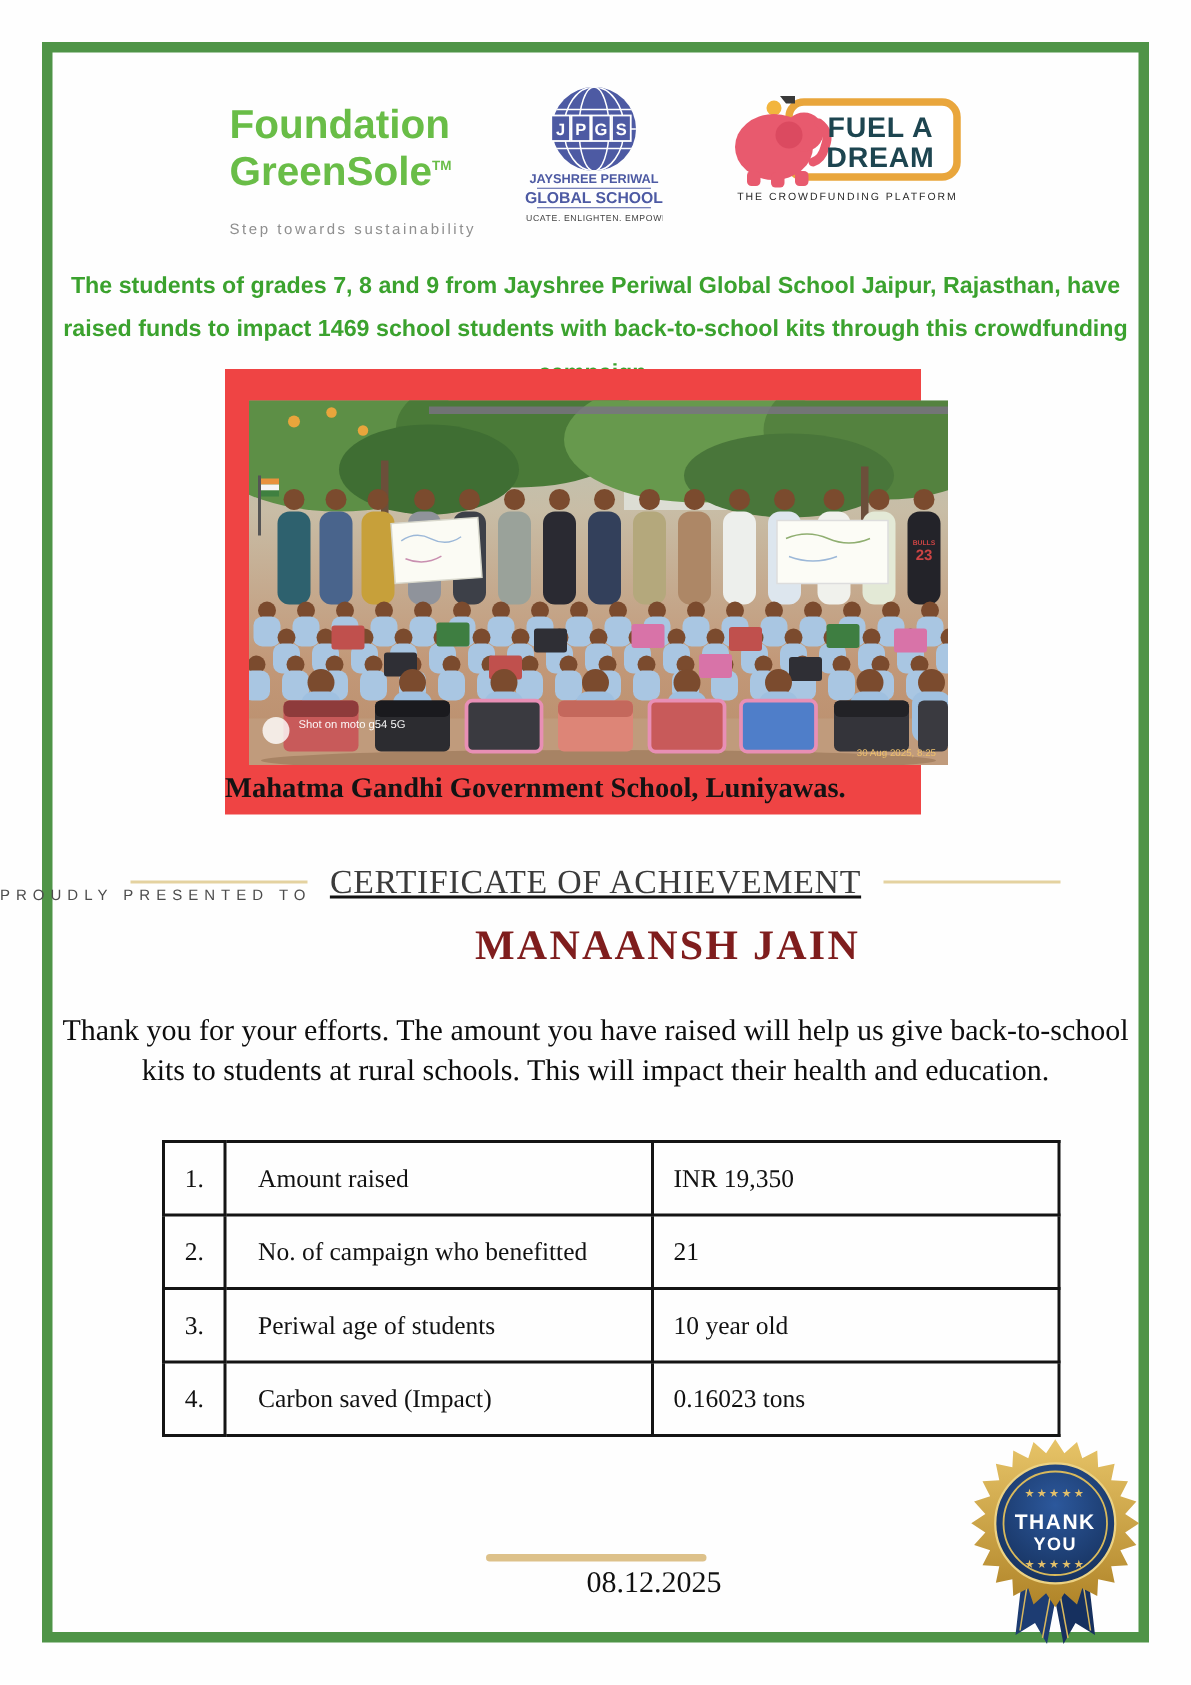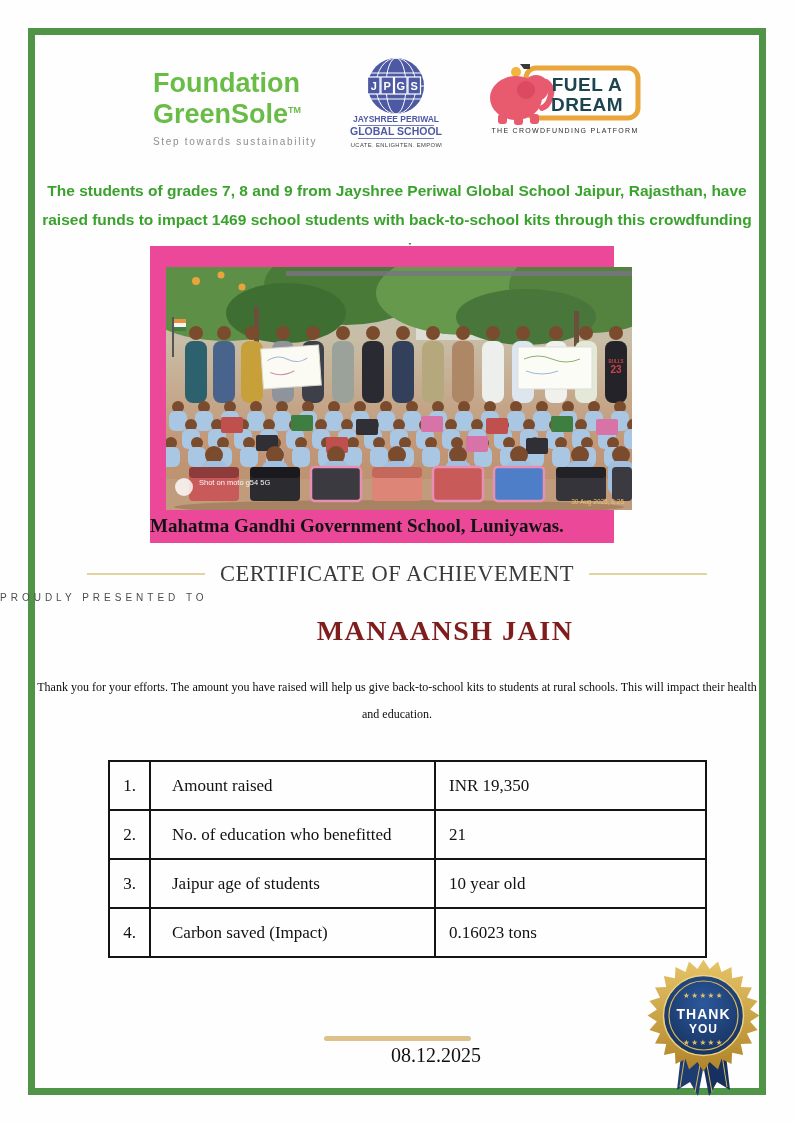--- a/index.html
+++ b/index.html
@@ -5,46 +5,46 @@
   html,body{margin:0;padding:0;background:#ffffff;}
   .page{position:relative;width:794px;height:1123px;background:#fefefe;overflow:hidden;
         font-family:"Liberation Serif",serif;color:#111;}
   .frame{position:absolute;left:28px;top:28px;width:738px;height:1067px;
          border:7px solid #4f9447;box-sizing:border-box;z-index:1;}
 
   
   .greensole{position:absolute;left:153px;top:70px;z-index:2;font-family:"Liberation Sans",sans-serif;}
   .gs-line{font-size:27px;font-weight:bold;color:#69bd47;line-height:27px;}
   .gs-tm{font-size:9px;vertical-align:super;color:#69bd47;font-weight:bold;}
-  .gs-tag{font-size:10px;color:#8f8f8f;letter-spacing:1.7px;margin-top:8px;}
+  .gs-tag{font-size:10px;color:#8f8f8f;letter-spacing:1.7px;margin-top:20px;}
   .jpgs-logo{position:absolute;left:350px;top:56px;z-index:2;}
   .fuel-logo{position:absolute;left:486px;top:60px;z-index:2;}
 
   
   .intro{position:absolute;left:37px;top:176px;width:720px;z-index:2;text-align:center;
          font-family:"Liberation Sans",sans-serif;font-weight:bold;font-size:15.5px;
          line-height:29px;color:#3ba22e;}
 
   
-  .photo-card{position:absolute;left:150px;top:246px;width:464px;height:297px;background:#ec4899;z-index:2;}
+  .photo-card{position:absolute;left:150px;top:246px;width:464px;height:297px;background:#ef4444;z-index:2;}
   .photo-svg{position:absolute;left:16px;top:21px;width:466px;height:243px;display:block;}
   .caption{position:absolute;left:0;top:269px;width:100%;text-align:left;
            font-size:19px;color:#131313;font-weight:bold;}
 
   
-  .title-row{position:absolute;left:0;top:561px;width:794px;display:flex;align-items:center;
-             justify-content:center;gap:15px;z-index:2;}
+  .title-row{position:absolute;left:0;top:575px;width:794px;display:flex;align-items:center;
+             justify-content:center;gap:15px;z-index:2;text-decoration:underline;}
   .title-line{width:118px;height:2px;background:#e4d2a0;}
   .cert-title{font-size:22.5px;color:#3b3b3b;letter-spacing:0.5px;white-space:nowrap;}
   .presented{position:absolute;left:0;top:592px;width:794px;text-align:left;z-index:2;
              font-family:"Liberation Sans",sans-serif;font-size:10px;letter-spacing:4px;color:#4c4c4c;}
   .name{position:absolute;left:0;top:615px;width:794px;text-align:center;z-index:2;
         font-size:28px;font-weight:bold;letter-spacing:1.5px;color:#7f1d1d;margin-left:48px;}
   .message{position:absolute;left:35px;top:674px;width:724px;text-align:center;z-index:2;
-           font-size:12px;line-height:27px;color:#0d0d0d;}
+           font-size:20px;line-height:27px;color:#0d0d0d;}
 
   
   .stats{position:absolute;left:108px;top:760px;z-index:2;border-collapse:collapse;
          border:2px solid #141414;}
   .stats td{border:2px solid #141414;font-size:17px;color:#111;height:45px;vertical-align:middle;}
   .stats td.num{width:37px;text-align:center;}
   .stats td.lbl{width:261px;padding-left:21px;}
   .stats td.val{width:255px;padding-left:13px;}
 
   
@@ -282,26 +282,26 @@
 
   <table class="stats">
     <tbody>
       <tr>
         <td class="num">1.</td>
         <td class="lbl">Amount raised</td>
         <td class="val">INR 19,350</td>
       </tr>
       <tr>
         <td class="num">2.</td>
-        <td class="lbl">No. of education who benefitted</td>
+        <td class="lbl">No. of campaign who benefitted</td>
         <td class="val">21</td>
       </tr>
       <tr>
         <td class="num">3.</td>
-        <td class="lbl">Jaipur age of students</td>
+        <td class="lbl">Periwal age of students</td>
         <td class="val">10 year old</td>
       </tr>
       <tr>
         <td class="num">4.</td>
         <td class="lbl">Carbon saved (Impact)</td>
         <td class="val">0.16023 tons</td>
       </tr>
     </tbody>
   </table>
 

